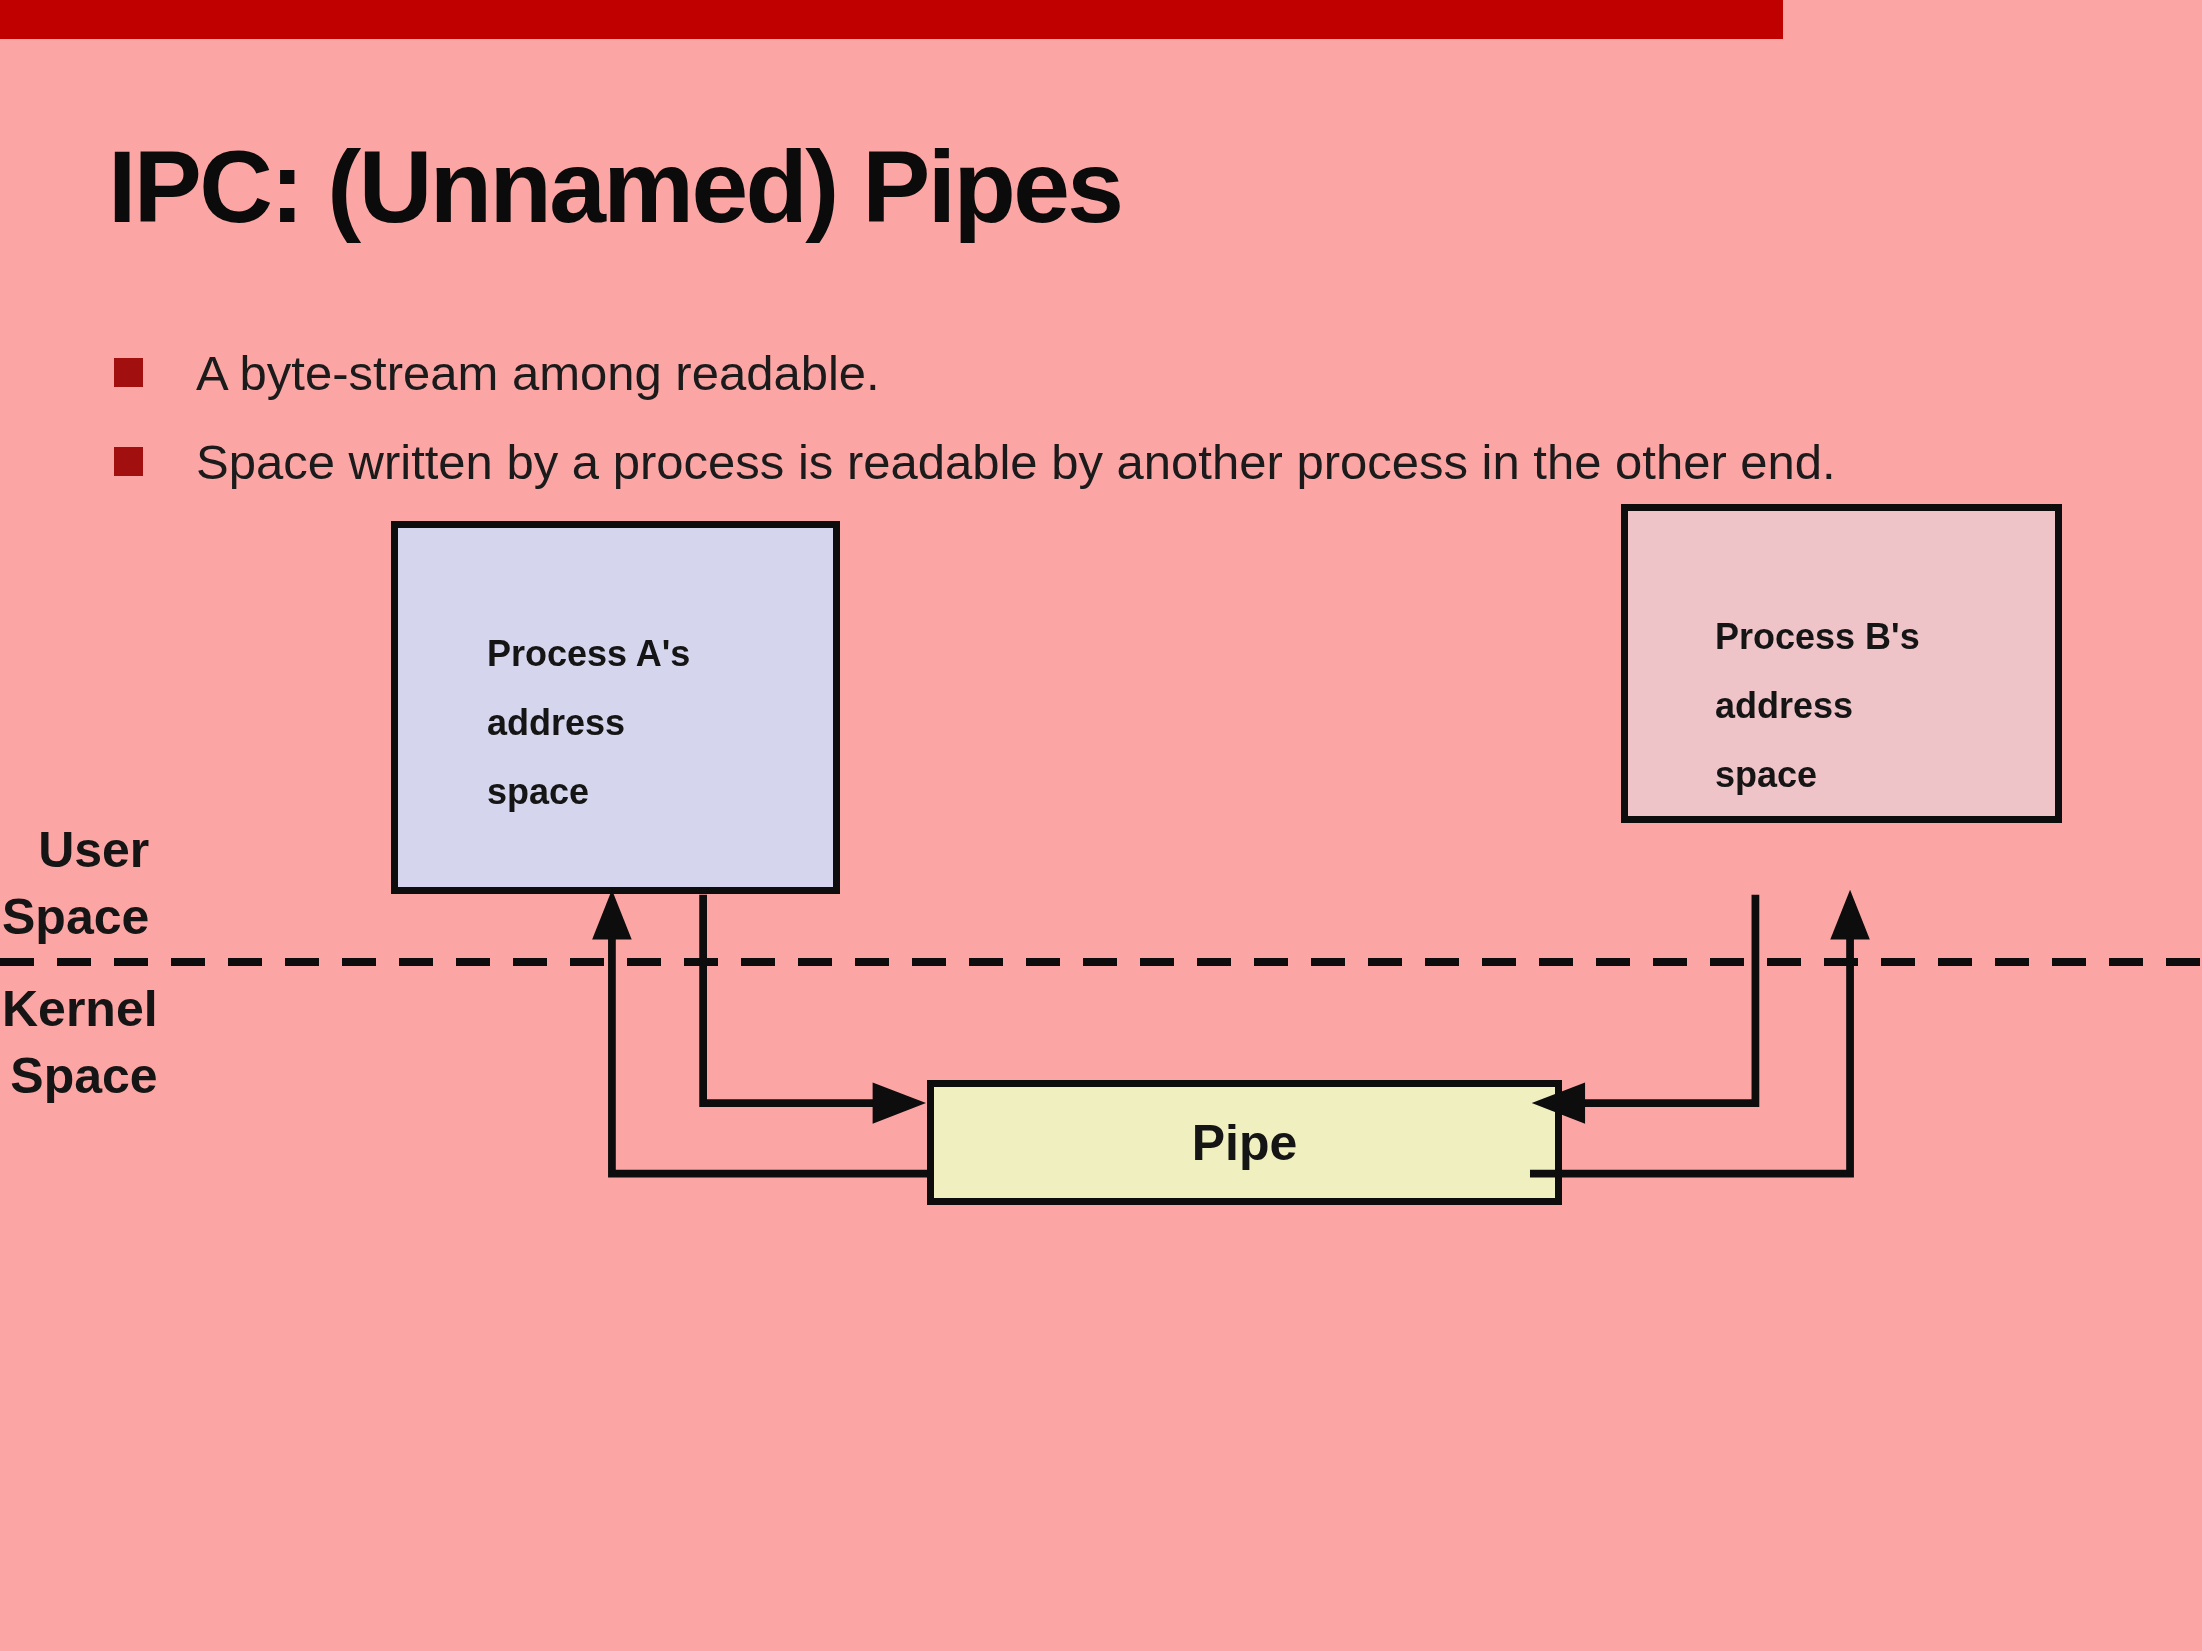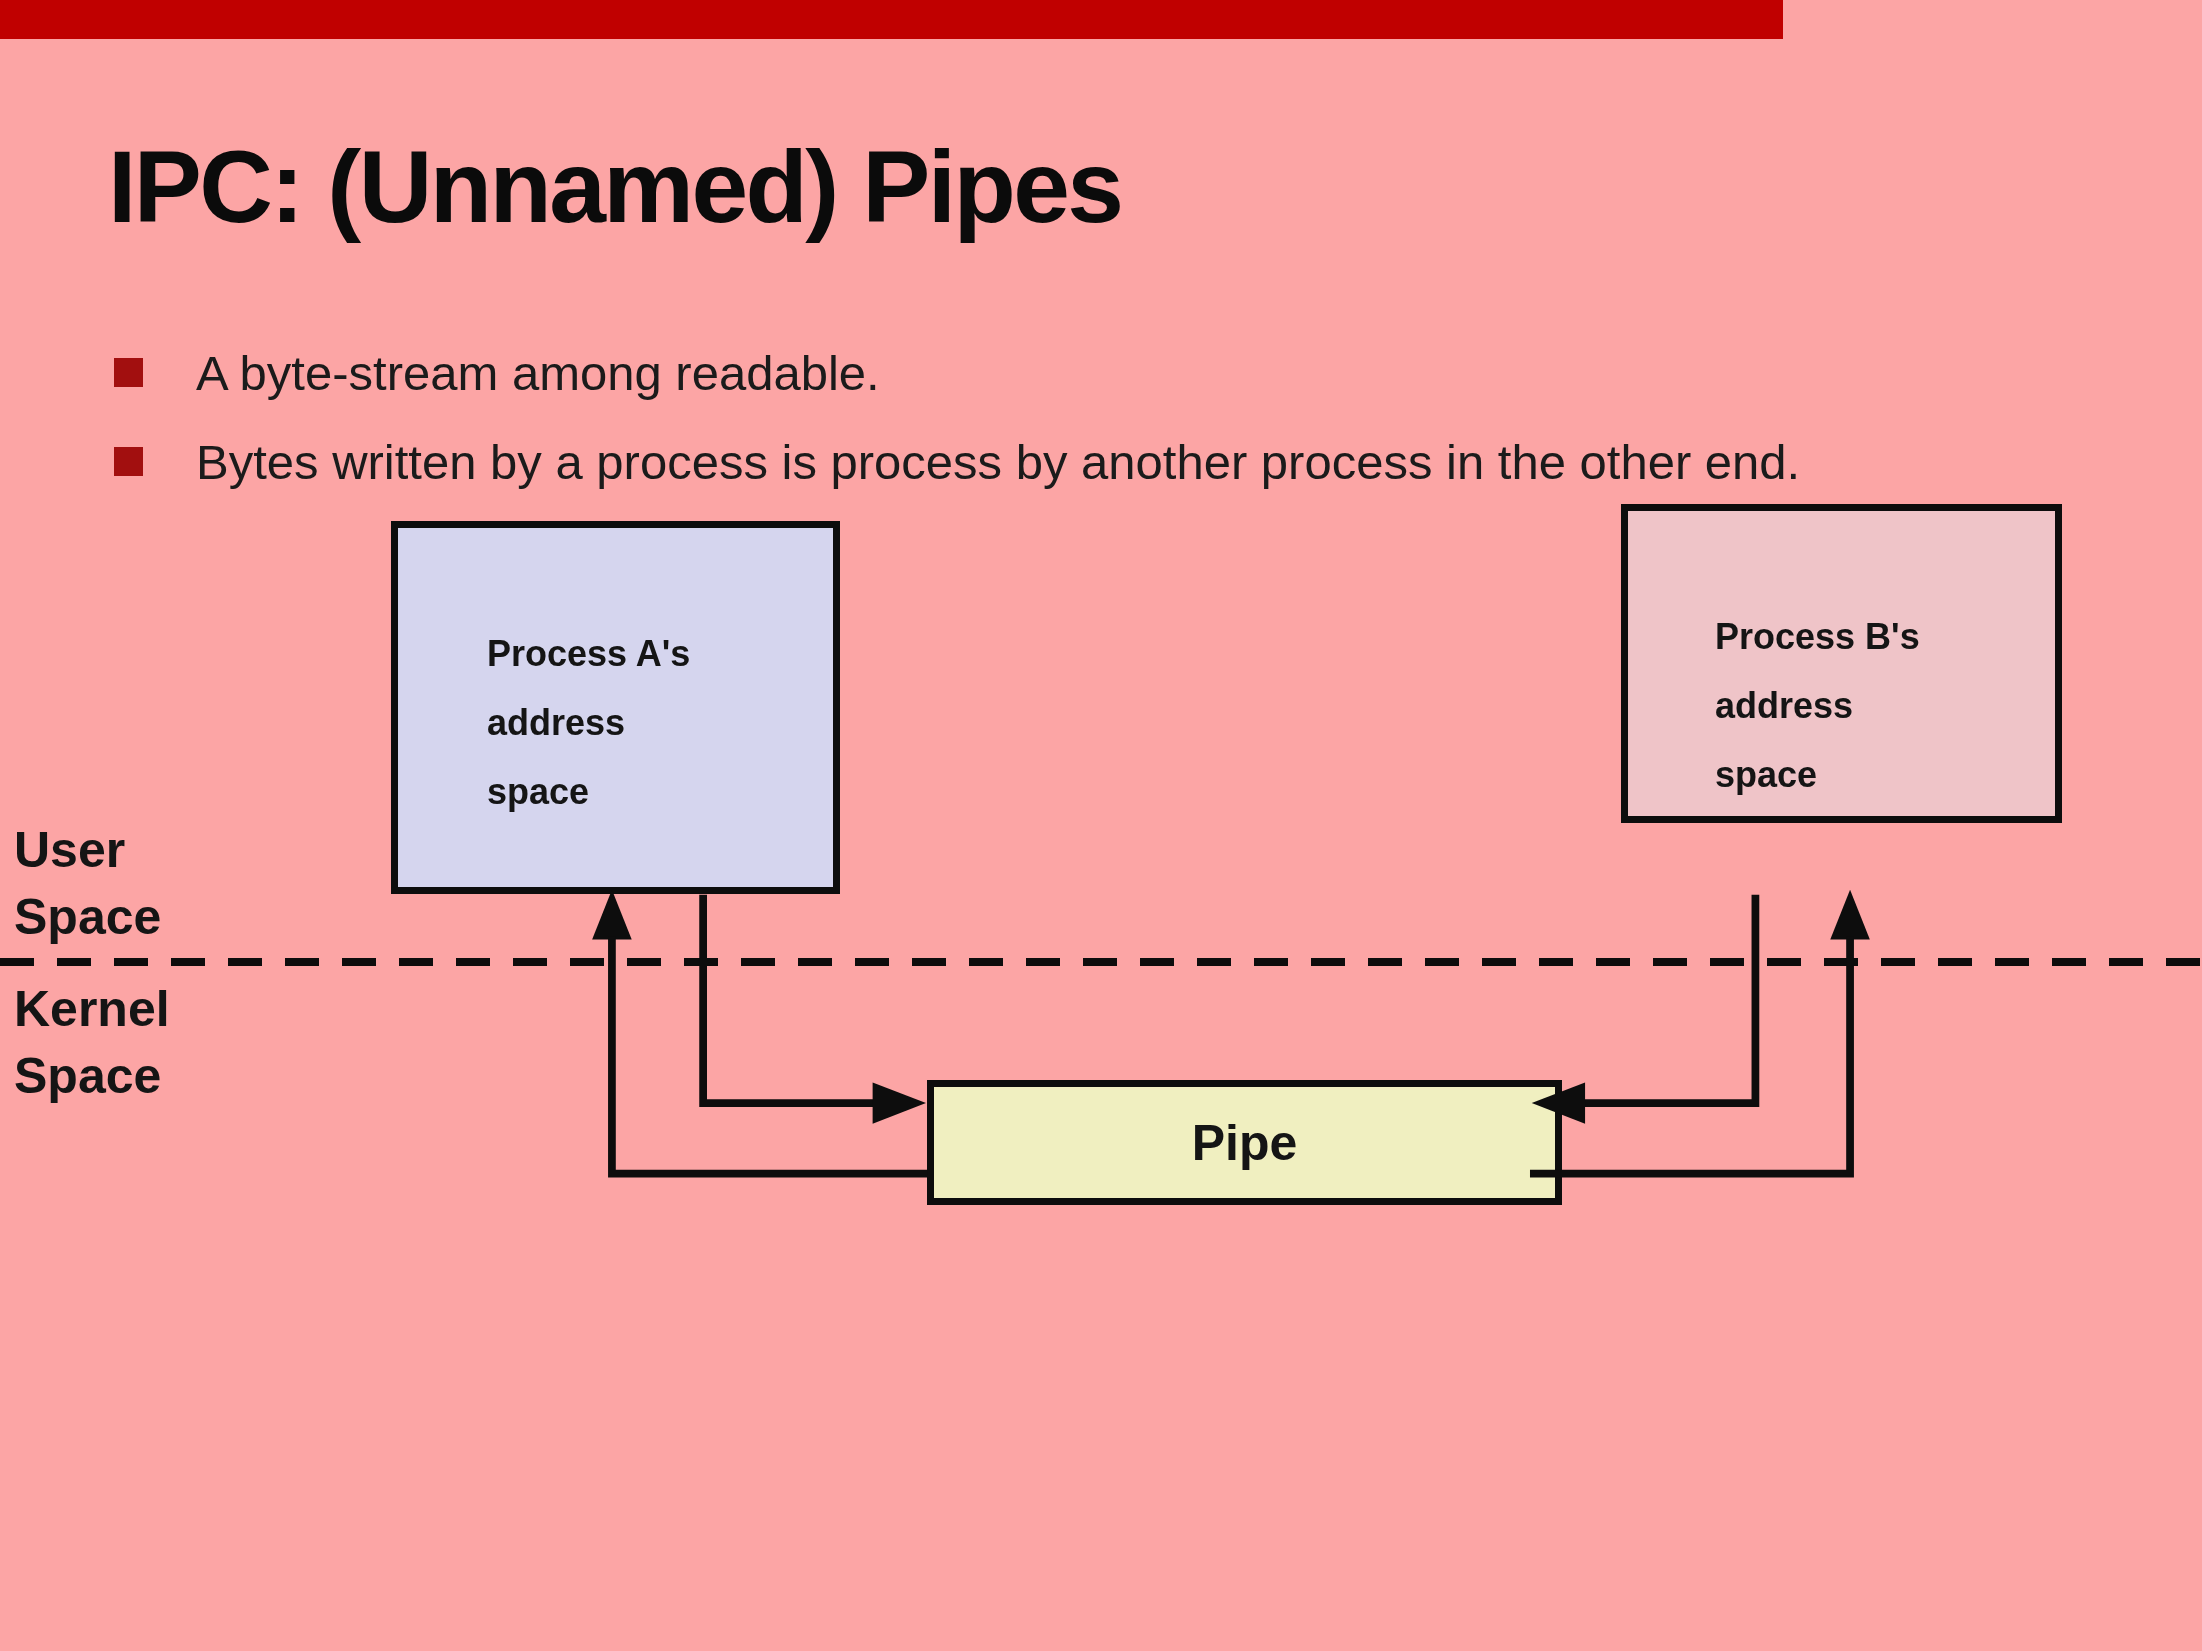--- a/index.html
+++ b/index.html
@@ -112,25 +112,26 @@
   .boundary {
     position: absolute;
     left: 0; top: 958px;
     width: 2203px; height: 7.7px;
     background: repeating-linear-gradient(90deg,
       var(--line-black, #0d0d0d) 0px, var(--line-black, #0d0d0d) 34px,
       transparent 34px, transparent 57px);
   }
   .space-label {
     position: absolute;
-    left: 14px;
+    left: 2px;
     font-size: 50px;
     font-weight: bold;
     line-height: 67px;
     color: #151515;
+    text-align: right;
   }
   .user-label { top: 817px; }
   .kernel-label { top: 976px; }
   .space-label span { display: block; }
   .arrows {
     position: absolute;
     left: 0; top: 0;
     width: 2203px; height: 1652px;
     pointer-events: none;
   }
@@ -153,21 +154,21 @@
 
   <h1 class="title">IPC: (Unnamed) Pipes</h1>
 
   <ul class="bullets">
     <li class="bullet-row b1">
       <span class="bullet-square"></span>
       <span class="bullet-text">A byte-stream among readable.</span>
     </li>
     <li class="bullet-row b2">
       <span class="bullet-square"></span>
-      <span class="bullet-text">Bytes written by a process is process by another process in the other end.</span>
+      <span class="bullet-text">Space written by a process is readable by another process in the other end.</span>
     </li>
   </ul>
 
   <div class="diagram">
 
     <div class="proc-box box-a">
       <div class="box-label">
         <span>Process A's</span>
         <span>address</span>
         <span>space</span>

